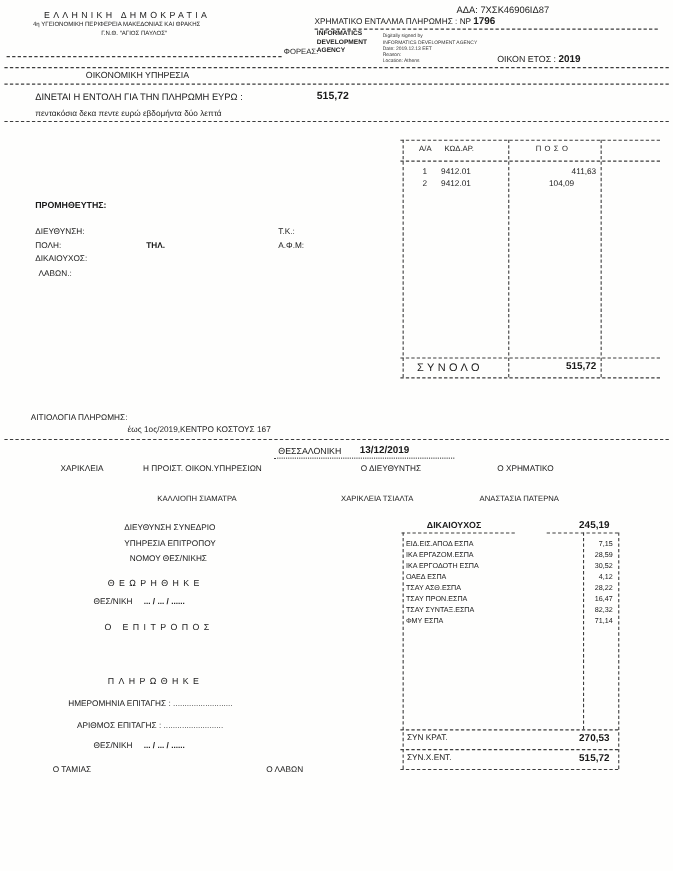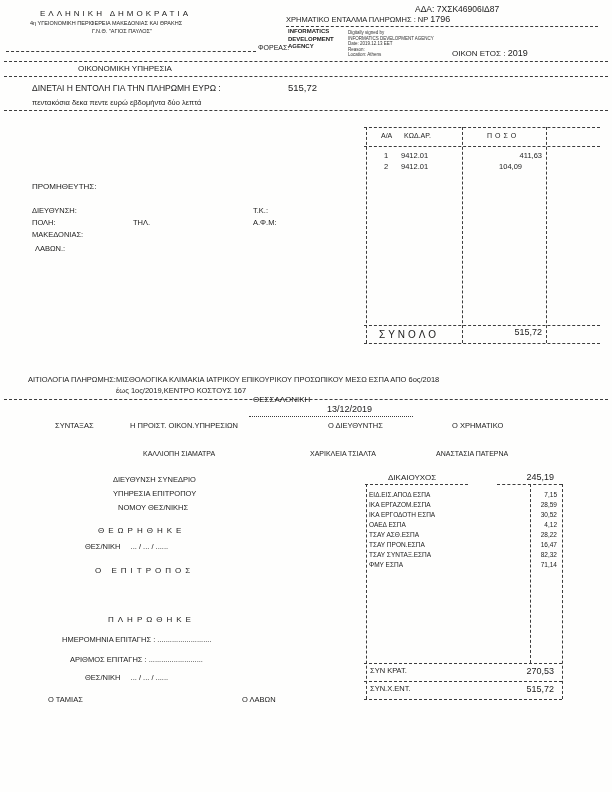--- a/index.html
+++ b/index.html
@@ -2,21 +2,21 @@
 <html><head>
 <meta charset="utf-8">
 <style>
   html,body{margin:0;padding:0;background:#ffffff;}
   .page{position:relative;width:612px;height:792px;background:#fefefd;
         font-family:"Liberation Sans", sans-serif;color:#1a1a1a;overflow:hidden;}
   .abs{position:absolute;white-space:nowrap;line-height:1.15;}
   .dl{position:absolute;height:0;border-top:1px dashed #3c3c3c;}
   .dotl{position:absolute;height:0;border-top:1px dotted #3c3c3c;}
   .vl{position:absolute;width:0;border-left:1px dashed #3c3c3c;}
-  .b{font-weight:normal;}
+  .b{font-weight:bold;}
   .right{text-align:right;}
   .flexrow{display:flex;justify-content:space-between;}
 </style>
 </head>
 <body>
 
 <div class="page">
 
   <div class="abs" style="left:40px;top:9px;font-size:8px;letter-spacing:3px">ΕΛΛΗΝΙΚΗ ΔΗΜΟΚΡΑΤΙΑ</div>
   <div class="abs" style="left:30px;top:20px;font-size:5.5px">4η ΥΓΕΙΟΝΟΜΙΚΗ ΠΕΡΙΦΕΡΕΙΑ ΜΑΚΕΔΟΝΙΑΣ ΚΑΙ ΘΡΑΚΗΣ</div>
@@ -81,33 +81,32 @@
   <div class="abs" style="left:379px;top:329px;font-size:10px;letter-spacing:3px">ΣΥΝΟΛΟ</div>
   <div class="abs right b" style="left:470px;top:327px;width:72px;font-size:9px">515,72</div>
   <div class="dl" style="left:364px;top:343px;width:236px"></div>
 
   <div class="abs b" style="left:32px;top:182px;font-size:8px">ΠΡΟΜΗΘΕΥΤΗΣ:</div>
   <div class="abs" style="left:32px;top:207px;font-size:7.5px">ΔΙΕΥΘΥΝΣΗ:</div>
   <div class="abs" style="left:253px;top:207px;font-size:7.5px">Τ.Κ.:</div>
   <div class="abs" style="left:32px;top:219px;font-size:7.5px">ΠΟΛΗ:</div>
   <div class="abs b" style="left:133px;top:219px;font-size:7.5px">ΤΗΛ.</div>
   <div class="abs" style="left:253px;top:219px;font-size:7.5px">Α.Φ.Μ:</div>
-  <div class="abs" style="left:32px;top:231px;font-size:7.5px">ΜΑΚΕΔΟΝΙΑΣ:</div>
+  <div class="abs" style="left:32px;top:231px;font-size:7.5px">ΔΙΚΑΙΟΥΧΟΣ:</div>
   <div class="abs" style="left:35px;top:245px;font-size:7.5px">ΛΑΒΩΝ.:</div>
 
   <div class="abs" style="left:28px;top:376px;font-size:7.5px">ΑΙΤΙΟΛΟΓΙΑ ΠΛΗΡΩΜΗΣ:</div>
-  <div class="abs" style="left:116px;top:376px;font-size:7.5px">ΜΙΣΘΟΛΟΓΙΚΑ ΚΛΙΜΑΚΙΑ ΙΑΤΡΙΚΟΥ ΕΠΙΚΟΥΡΙΚΟΥ ΠΡΟΣΩΠΙΚΟΥ ΜΕΣΩ ΕΣΠΑ ΑΠΟ 6ος/2018</div>
   <div class="abs" style="left:116px;top:387px;font-size:7.5px">έως 1ος/2019,ΚΕΝΤΡΟ ΚΟΣΤΟΥΣ 167</div>
   <div class="dl" style="left:4px;top:399px;width:604px"></div>
 
-  <div class="abs" style="left:253px;top:395px;font-size:8px">ΘΕΣΣΑΛΟΝΙΚΗ</div>
+  <div class="abs" style="left:253px;top:406px;font-size:8px">ΘΕΣΣΑΛΟΝΙΚΗ</div>
   <div class="abs b" style="left:327px;top:404px;font-size:9px">13/12/2019</div>
   <div class="dotl" style="left:249px;top:416px;width:164px"></div>
 
-  <div class="abs" style="left:55px;top:422px;font-size:7.5px">ΣΥΝΤΑΞΑΣ</div>
+  <div class="abs" style="left:55px;top:422px;font-size:7.5px">ΧΑΡΙΚΛΕΙΑ</div>
   <div class="abs" style="left:130px;top:422px;font-size:7.5px">Η ΠΡΟΙΣΤ. ΟΙΚΟΝ.ΥΠΗΡΕΣΙΩΝ</div>
   <div class="abs" style="left:328px;top:422px;font-size:7.5px">Ο ΔΙΕΥΘΥΝΤΗΣ</div>
   <div class="abs" style="left:452px;top:422px;font-size:7.5px">Ο ΧΡΗΜΑΤΙΚΟ</div>
 
   <div class="abs" style="left:143px;top:450px;font-size:7px">ΚΑΛΛΙΟΠΗ ΣΙΑΜΑΤΡΑ</div>
   <div class="abs" style="left:310px;top:450px;font-size:7px">ΧΑΡΙΚΛΕΙΑ ΤΣΙΑΛΤΑ</div>
   <div class="abs" style="left:436px;top:450px;font-size:7px">ΑΝΑΣΤΑΣΙΑ ΠΑΤΕΡΝΑ</div>
 
   <div class="abs" style="left:113px;top:476px;font-size:7.5px">ΔΙΕΥΘΥΝΣΗ ΣΥΝΕΔΡΙΟ</div>
   <div class="abs" style="left:113px;top:490px;font-size:7.5px">ΥΠΗΡΕΣΙΑ ΕΠΙΤΡΟΠΟΥ</div>
@@ -162,21 +161,21 @@
   </div>
 
   <div class="dl" style="left:364px;top:663px;width:198px"></div>
   <div class="abs" style="left:370px;top:667px;font-size:7.5px">ΣΥΝ ΚΡΑΤ.</div>
   <div class="abs right b" style="left:498px;top:666px;width:56px;font-size:9px">270,53</div>
   <div class="dl" style="left:364px;top:681px;width:198px"></div>
   <div class="abs" style="left:370px;top:685px;font-size:7.5px">ΣΥΝ.Χ.ΕΝΤ.</div>
   <div class="abs right b" style="left:498px;top:684px;width:56px;font-size:9px">515,72</div>
   <div class="dl" style="left:364px;top:699px;width:198px"></div>
 
-  <div class="abs" style="left:108px;top:615px;font-size:8px;letter-spacing:4px">ΠΛΗΡΩΘΗΚΕ</div>
+  <div class="abs" style="left:98px;top:615px;font-size:8px;letter-spacing:4px">ΠΛΗΡΩΘΗΚΕ</div>
   <div class="abs" style="left:62px;top:636px;font-size:7.5px">
     <span>ΗΜΕΡΟΜΗΝΙΑ ΕΠΙΤΑΓΗΣ :</span>
     <span>..........................</span>
   </div>
   <div class="abs" style="left:70px;top:656px;font-size:7.5px">
     <span>ΑΡΙΘΜΟΣ ΕΠΙΤΑΓΗΣ :</span>
     <span>..........................</span>
   </div>
   <div class="abs" style="left:85px;top:674px;font-size:7.5px">
     <span>ΘΕΣ/ΝΙΚΗ</span>

